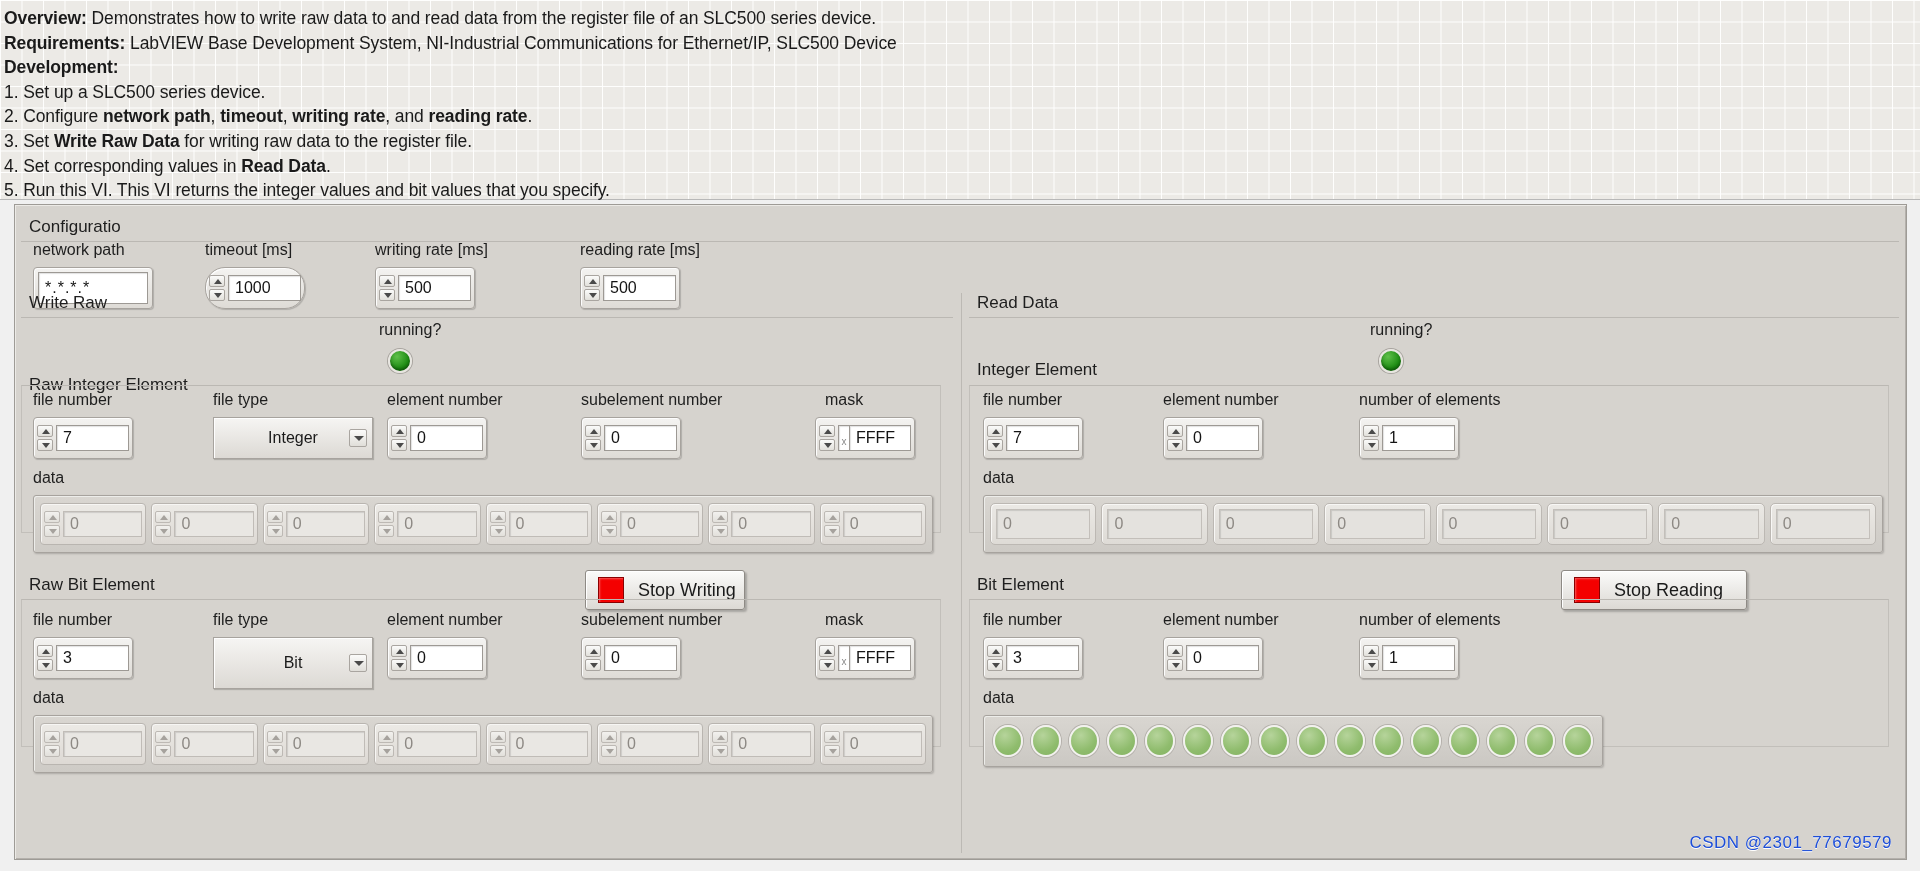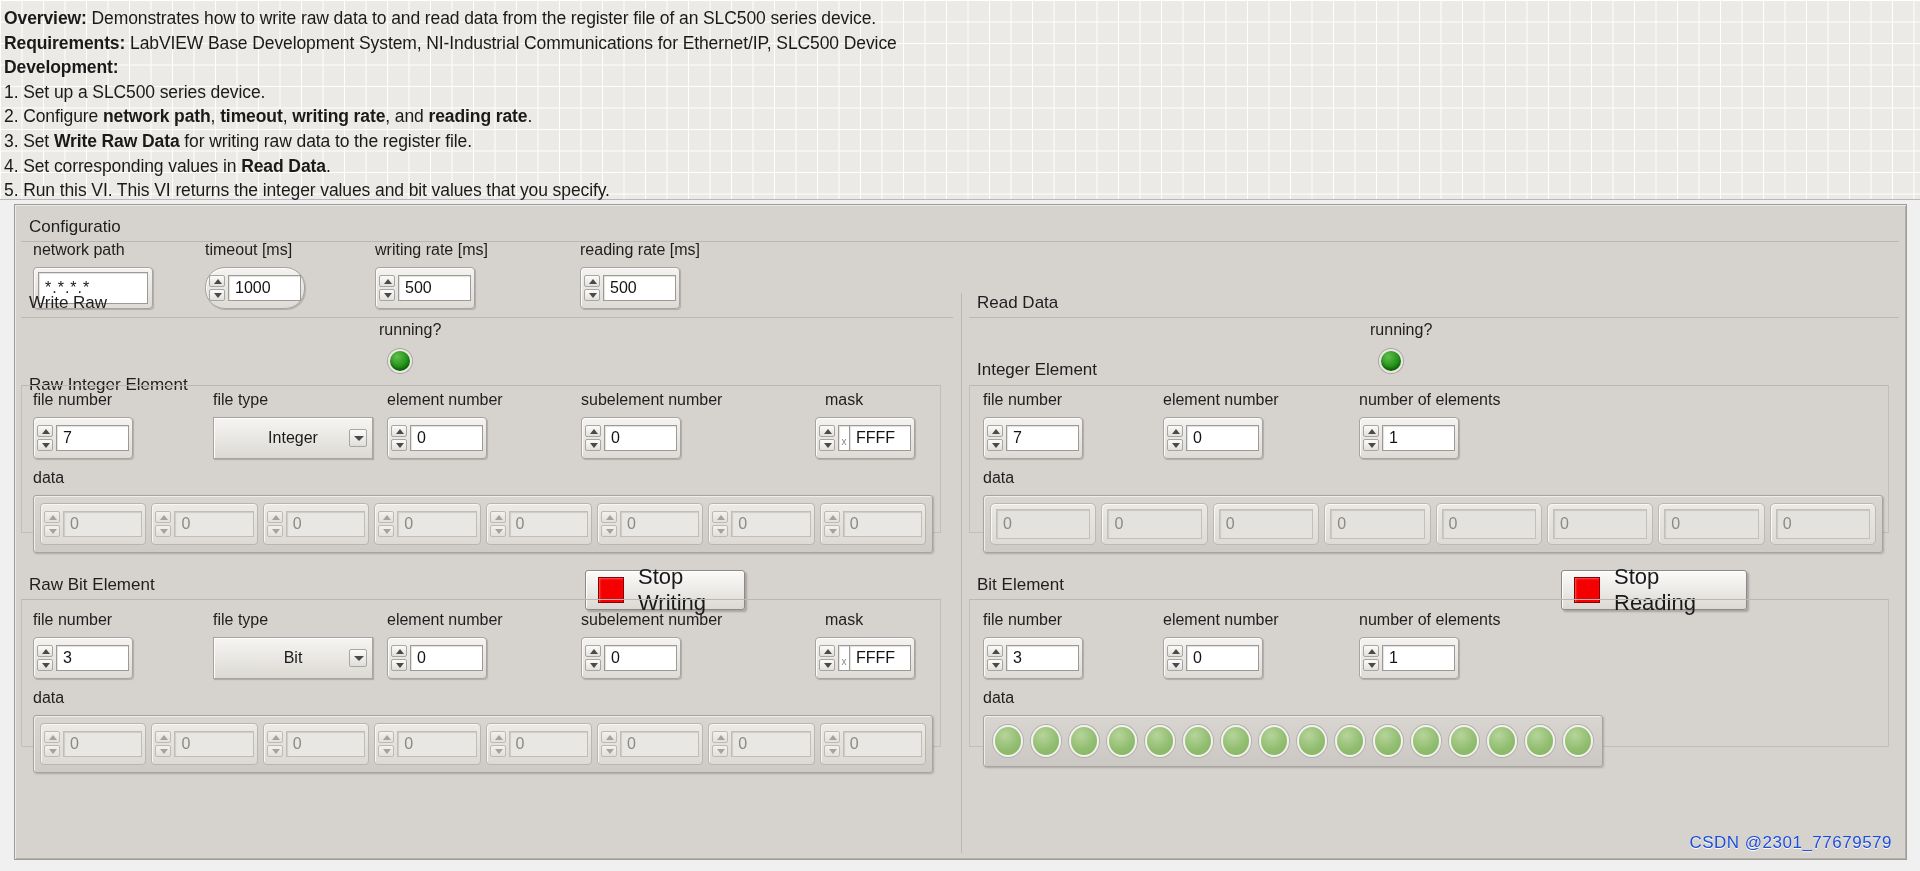--- a/index.html
+++ b/index.html
@@ -164,21 +164,21 @@
   
   .stopbtn {
     position: absolute;
     background: linear-gradient(to bottom, #fbfbfa, #dcd9d4);
     border: 1px solid #8e8a85;
     border-radius: 3px;
     box-shadow: inset 1px 1px 0 #ffffff, 2px 2px 2px rgba(0,0,0,.22);
     display: flex; align-items: center;
     padding-left: 12px;
     gap: 14px;
-    font-size: 22px; color: #1a1a1a;
+    font-size: 18px; color: #1a1a1a;
   }
   .stopsq {
     width: 26px; height: 26px;
     background: #f40000;
     border: 1px solid #8a0000;
     box-shadow: inset 1px 1px 2px rgba(255,255,255,.35);
     flex: none;
   }
 
   
@@ -473,21 +473,21 @@
   <div class="lbl" style="left:18px; top:406px;">file number</div>
   <div class="numctl" style="left:18px; top:432px; width:100px; height:42px;">
     <div class="spin">
       <span class="up"></span>
       <span class="down"></span>
     </div>
     <div class="numfield">3</div>
   </div>
 
   <div class="lbl" style="left:198px; top:406px;">file type</div>
-  <div class="ring" style="left:198px; top:432px; width:160px; height:42px;">
+  <div class="ring" style="left:198px; top:432px; width:160px; height:52px;">
     <span>Bit</span>
     <span class="arrowbox"></span>
   </div>
 
   <div class="lbl" style="left:372px; top:406px;">element number</div>
   <div class="numctl" style="left:372px; top:432px; width:100px; height:42px;">
     <div class="spin">
       <span class="up"></span>
       <span class="down"></span>
     </div>

